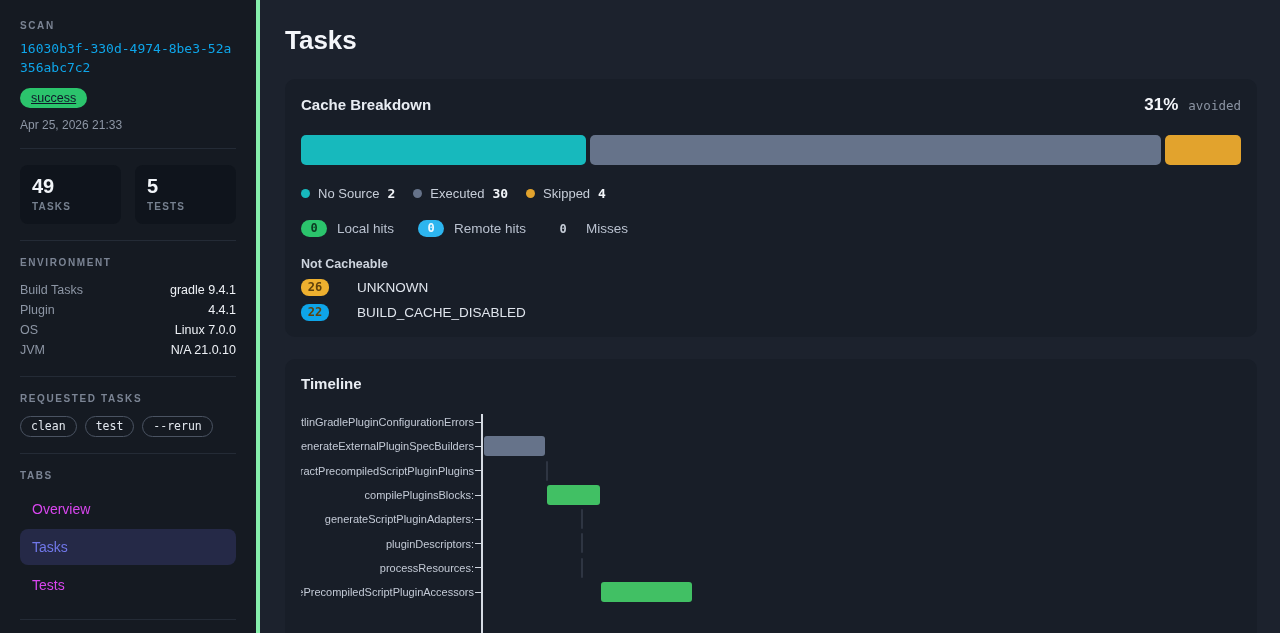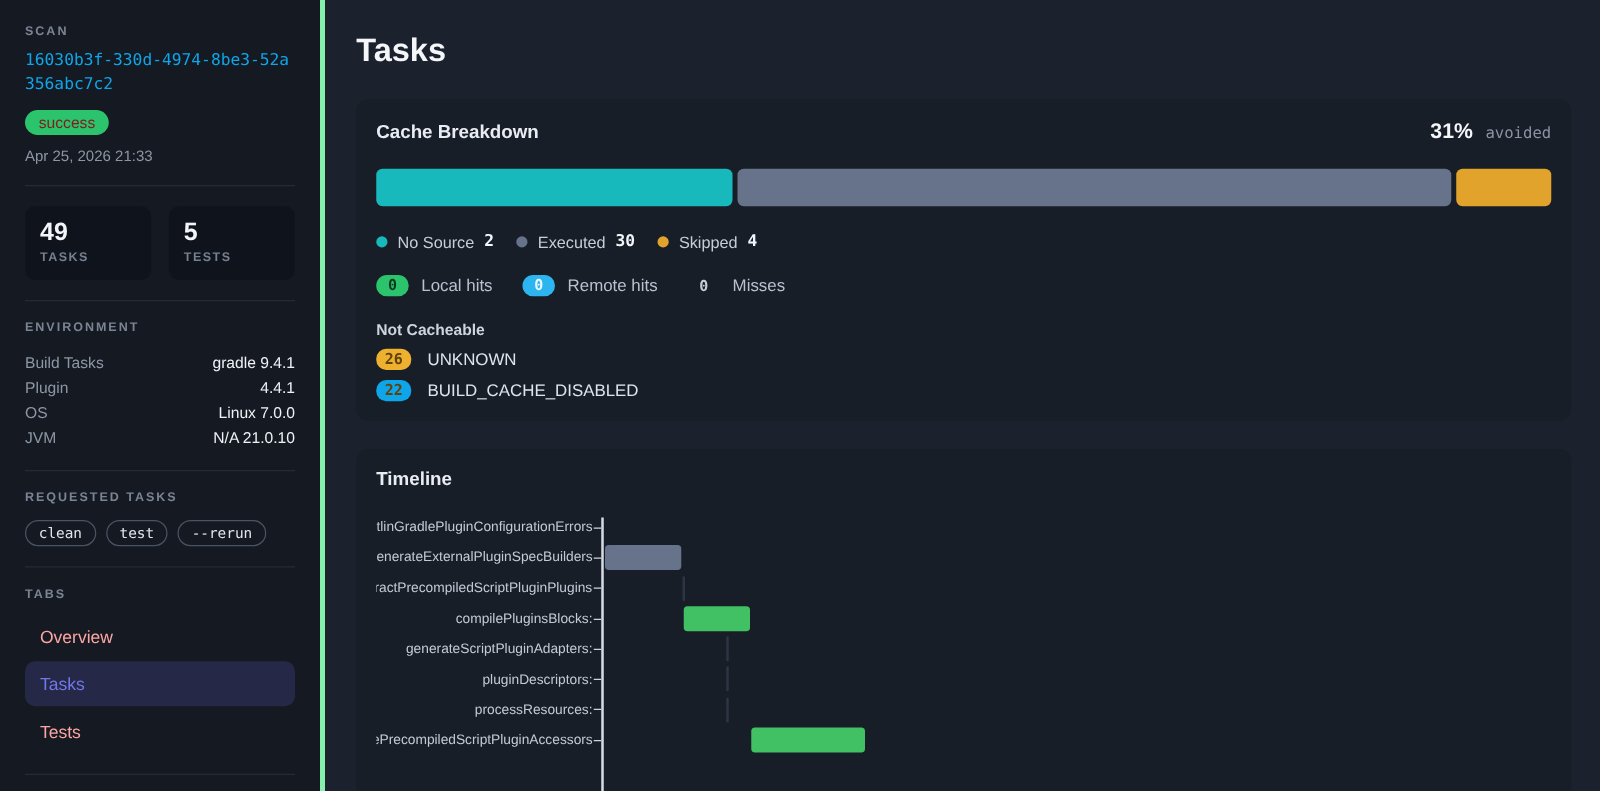--- a/index.html
+++ b/index.html
@@ -6,38 +6,38 @@
   html,body { width:1280px; height:633px; overflow:hidden; background:#1c222d;
     font-family:"Liberation Sans", sans-serif; color:#e9edf3; }
   body { display:flex; }
 
   
   .sidebar { width:260px; min-width:260px; height:100%; background:#151a22;
     border-right:4px solid #86efac; padding:20px; overflow:hidden; }
   .sec-label { font-size:10px; font-weight:700; letter-spacing:1.6px; color:#7b8494; text-transform:uppercase; }
   .scan-id { margin-top:8px; font-family:"DejaVu Sans Mono", monospace; font-size:13px; line-height:19px;
     color:#0ea5e9; word-break:break-all; }
-  .badge-success { display:inline-block; margin-top:11px; background:#2bc46c; color:#7f1d1d;
-    font-size:12.5px; font-weight:500; padding:3px 11px; border-radius:11px; }
+  .badge-success { display:inline-block; margin-top:11px; background:#2bc46c; color:#0f172a;
+    font-size:12.5px; font-weight:500; padding:3px 11px; border-radius:11px;text-decoration:underline; }
   .scan-date { margin-top:10px; font-size:12px; color:#8d96a5; }
   .divider { height:1px; background:#242b36; margin:16px 0; }
   .stats-row { display:flex; gap:14px; }
   .stat-box { flex:1; background:#0f141c; border-radius:8px; padding:10px 12px 12px; }
   .stat-num { font-size:20px; font-weight:700; color:#f2f5f9; }
   .stat-label { margin-top:3px; font-size:10px; font-weight:700; letter-spacing:1.2px; color:#76808f; }
   .env-rows { margin-top:12px; }
   .env-row { display:flex; justify-content:space-between; font-size:12.5px; line-height:20px; }
   .env-key { color:#8d96a5; }
   .env-val { color:#eef1f6; }
   .chips { margin-top:12px; display:flex; gap:8px; }
   .chip { border:1px solid #4a5362; border-radius:999px; padding:2px 10px 3px;
     font-family:"DejaVu Sans Mono", monospace; font-size:11.5px; color:#e2e7ee; white-space:nowrap; }
   .tabs { margin-top:10px; }
   .tab-item { height:36px; display:flex; align-items:center; padding:0 12px; margin:2px 0;
-    border-radius:8px; font-size:14px; color:#fca5a5; cursor:pointer; }
+    border-radius:8px; font-size:14px; color:#d946ef; cursor:pointer; }
   .tab-item.active { background:#252947; color:#7077e9; }
 
   
   .main { flex:1; padding:0 23px 0 25px; overflow:hidden; }
   .page-title { margin-top:25px; font-size:26px; font-weight:700; color:#f4f6fa; }
   .card { background:#181e28; border-radius:10px; padding:16px; }
   .card-cache { margin-top:23px; }
   .card-timeline { margin-top:22px; height:330px; }
   .card-head { display:flex; justify-content:space-between; align-items:baseline; }
   .card-title { font-size:15px; font-weight:700; color:#e9edf3; }
@@ -58,21 +58,21 @@
   .hit-group + .hit-group { margin-left:13px; }
   .hit-pill { min-width:26px; text-align:center; padding:1px 6px 2px; border-radius:999px;
     font-family:"DejaVu Sans Mono", monospace; font-size:12px; font-weight:700; }
   .hit-pill.local { color:#0c3a21; }
   .hit-pill.remote { color:#eef9ff; }
   .hit-plain { min-width:26px; text-align:center; font-family:"DejaVu Sans Mono", monospace;
     font-size:12px; font-weight:700; color:#c6cdd8; }
   .hit-label { font-size:13.5px; color:#b9c1cf; }
 
   .nc-title { margin-top:20px; font-size:12.5px; font-weight:700; color:#cdd4de; }
-  .nc-row { margin-top:8px; display:flex; align-items:center; gap:13px; }
+  .nc-row { margin-top:8px; display:flex; align-items:center; gap:28px; }
   .nc-pill { min-width:28px; text-align:center; padding:1px 6px 2px; border-radius:8px;
     font-family:"DejaVu Sans Mono", monospace; font-size:12px; font-weight:700; color:#5f410c; }
   .nc-label { font-size:13.5px; color:#dfe4ec; }
 
   
   .tchart { position:relative; margin-top:18px; }
   .taxis { position:absolute; left:180px; top:4px; width:2px; height:296px; background:#d6dbe3; }
   .trow { display:flex; align-items:center; height:24.3px; }
   .tlabel { width:173px; text-align:right; font-size:11px; color:#c3cad6;
     white-space:nowrap; overflow:hidden; direction:rtl; }

